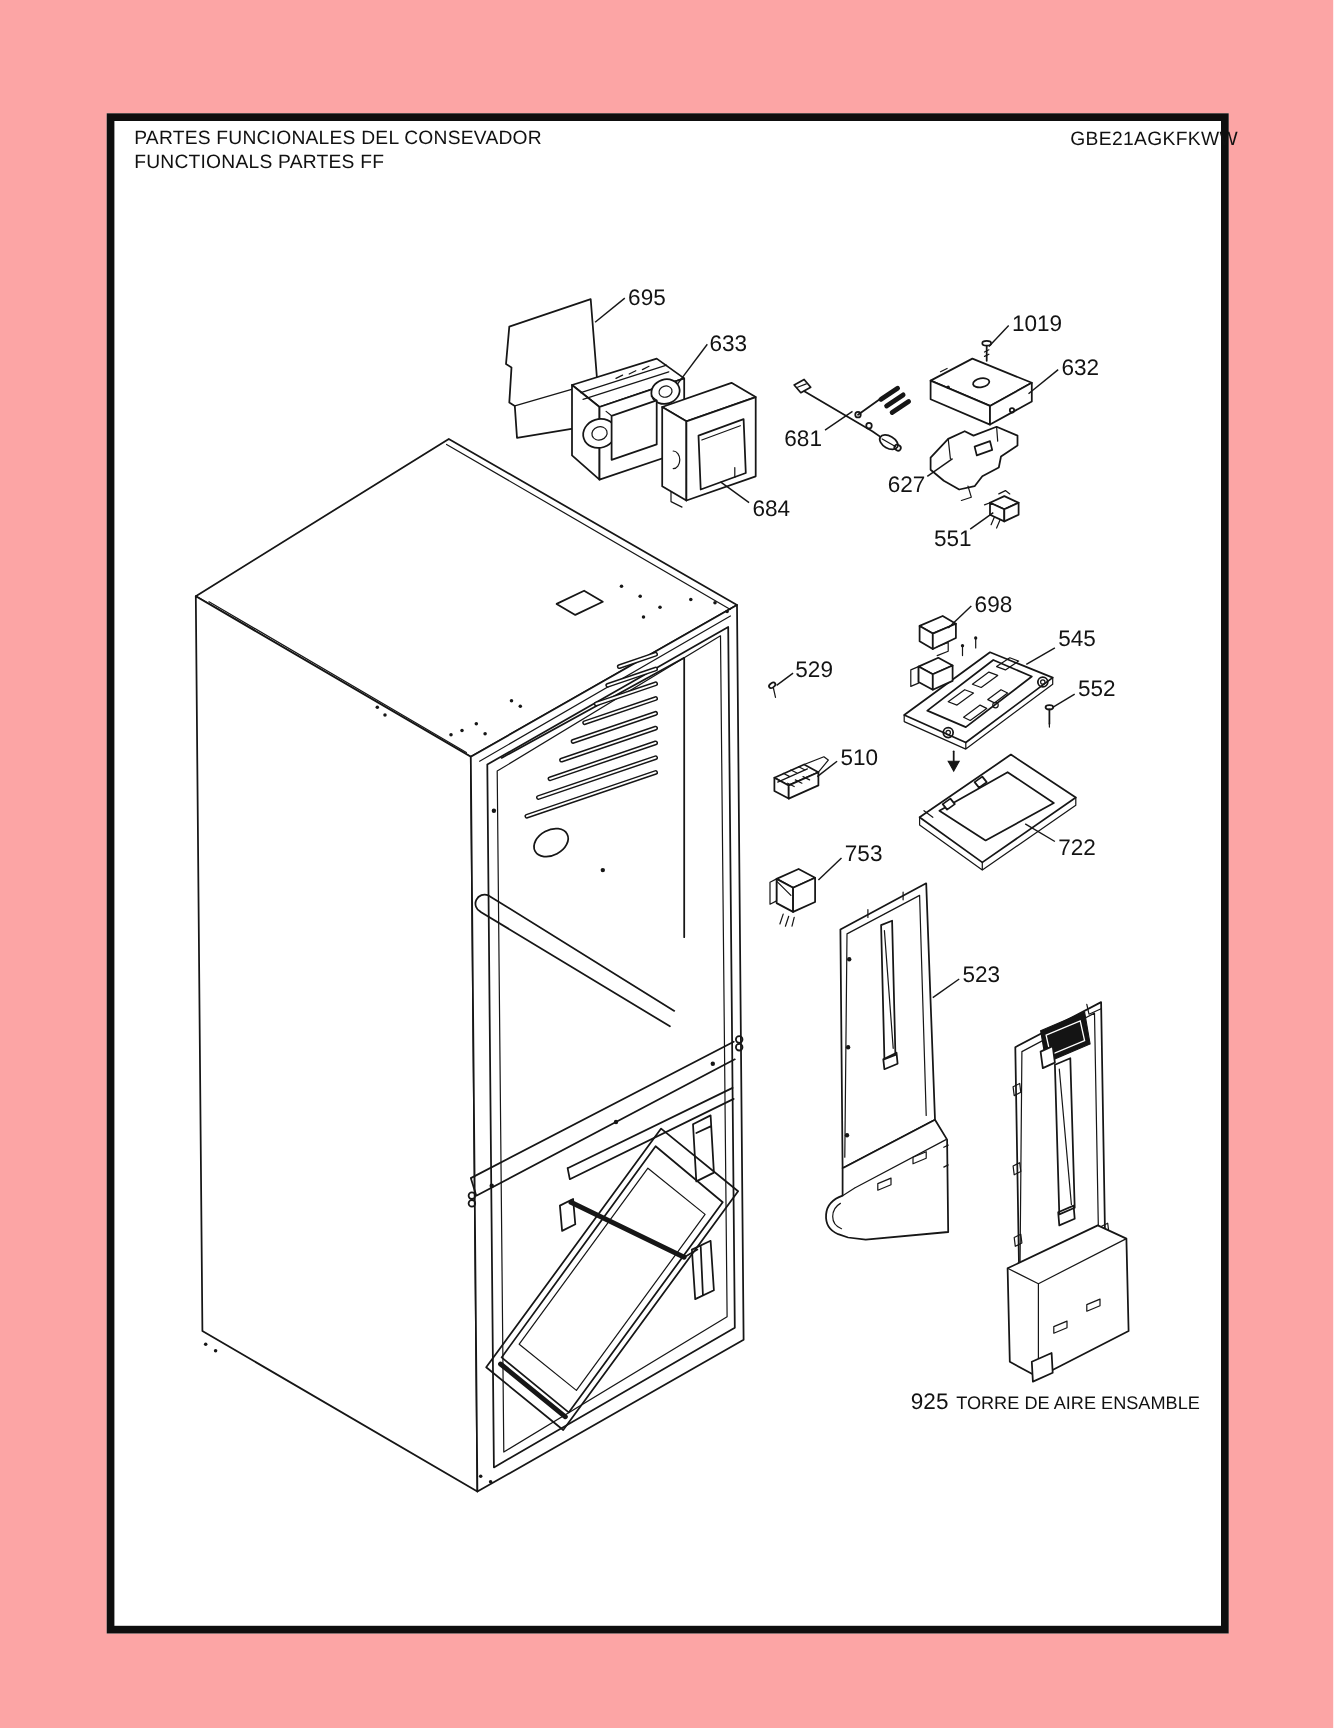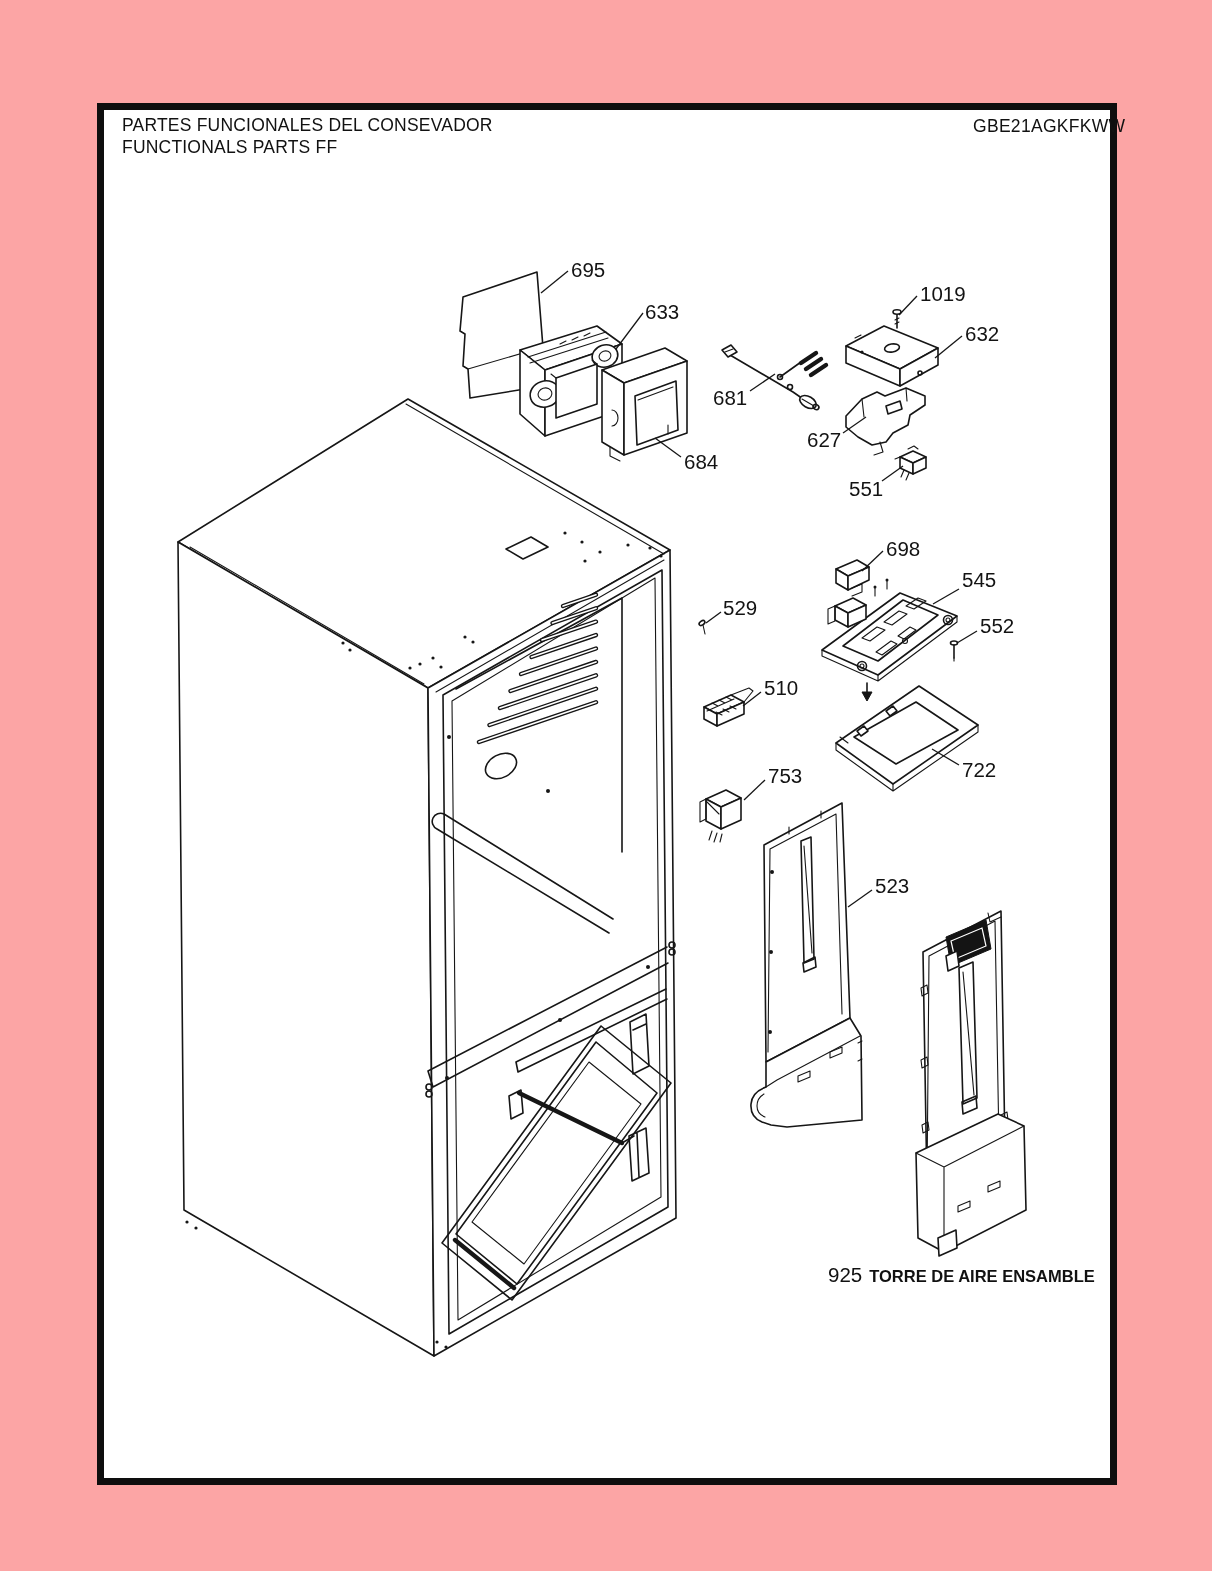--- a/index.html
+++ b/index.html
@@ -5,41 +5,41 @@
   html,body{margin:0;padding:0;background:#fff;}
   .page{position:relative;width:1212px;height:1571px;background:#fca5a5;
         font-family:"Liberation Sans",sans-serif;color:#111;overflow:hidden;}
   .frame{position:absolute;left:97px;top:103px;width:1020px;height:1382px;
          box-sizing:border-box;border:7px solid #0e0e0e;background:#fff;}
   .title-block{position:absolute;left:122px;top:114px;font-size:17.5px;
                line-height:22px;letter-spacing:.2px;white-space:nowrap;}
   .model{position:absolute;left:925px;top:116px;font-size:17.5px;letter-spacing:.3px;margin-left:48px;}
   .caption{position:absolute;left:828px;top:1263px;white-space:nowrap;}
   .caption .num{font-size:20.5px;}
-  .caption .txt{font-size:16.5px;margin-left:7px;font-weight:bold;}
+  .caption .txt{font-size:16.5px;margin-left:7px;}
   svg.diagram{position:absolute;left:0;top:0;width:1214px;height:1571px;}
   svg .ln{stroke:#161616;stroke-width:1.6;fill:none;stroke-linecap:round;stroke-linejoin:round;}
   svg .wf{fill:#ffffff;}
   svg .dot{fill:#161616;stroke:none;}
   svg .dark{fill:#141414;stroke:#141414;}
   svg .wln{stroke:#ffffff;stroke-width:1.2;fill:none;}
   svg .thick{stroke-width:4.4;}
   svg .thin{stroke-width:1.1;}
   svg text.part-label{font-family:"Liberation Sans",sans-serif;font-size:20.5px;fill:#131313;stroke:none;}
   svg .leader{stroke:#161616;stroke-width:1.3;fill:none;}
 </style>
 </head>
 <body>
 
 <div class="page">
   <div class="frame"></div>
 
   <div class="title-block">
     <div>PARTES FUNCIONALES DEL CONSEVADOR</div>
-    <div>FUNCTIONALS PARTS FF</div>
+    <div>FUNCTIONALS PARTES FF</div>
   </div>
   <div class="model">GBE21AGKFKWW</div>
 
   <svg class="diagram" viewBox="0 0 1214 1571">
 
     <g>
 
       <path class="ln wf" d="M408,399 L178,542 L428,688 L670,550 Z"></path>
       <path class="ln wf" d="M178,542 L428,688 L434,1356 L184,1210 Z"></path>
       <path class="ln wf" d="M428,688 L670,550 L676,1218 L434,1356 Z"></path>

